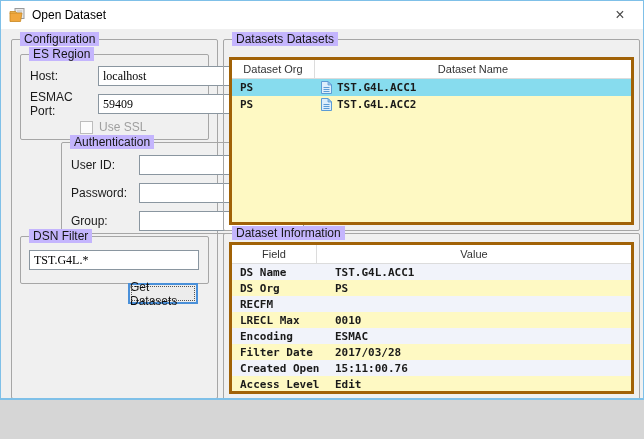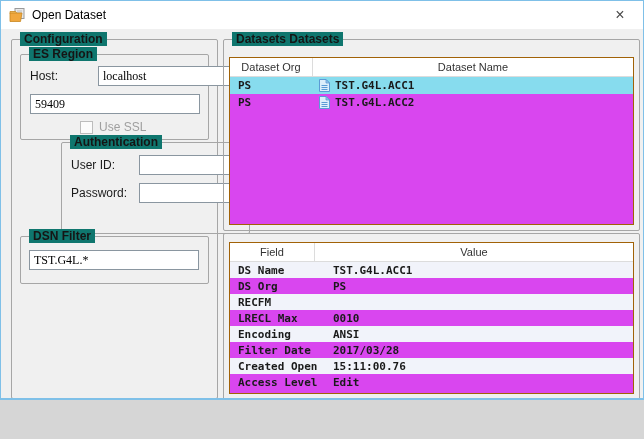--- a/index.html
+++ b/index.html
@@ -11,22 +11,22 @@
   
   .titlebar{position:absolute;top:0;left:0;right:0;height:28px;background:#ffffff;display:flex;align-items:center;}
   .title-icon{margin-left:8px;width:16px;height:16px;flex:0 0 auto;}
   .title-text{margin-left:7px;font-size:12px;color:#000;}
   .close-btn{margin-left:auto;width:46px;height:28px;display:flex;align-items:center;justify-content:center;
     font-size:16px;color:#4a4a4a;cursor:default;}
   
   .client{position:absolute;top:28px;left:0;right:0;bottom:0;background:#f0f0f0;}
   
   .groupbox{position:absolute;border:1px solid #a6a6a6;border-radius:2px;}
-  .gb-label{position:absolute;top:-8px;left:8px;background:#0f766e;padding:0 4px;
-    font-weight:bold;font-size:12px;color:#151515;white-space:nowrap;}
+  .gb-label{position:absolute;top:-8px;left:8px;background:#c4b5fd;padding:0 4px;
+    font-weight:normal;font-size:12px;color:#151515;white-space:nowrap;}
   #gb-config{left:10px;top:10px;width:205px;height:358px;}
   #gb-esregion{left:8px;top:14px;width:187px;height:84px;}
   #gb-auth{left:8px;top:102px;width:187px;height:90px;margin-left:41px;}
   #gb-dsn{left:8px;top:196px;width:187px;height:46px;}
   #gb-available{left:222px;top:10px;width:415px;height:190px;}
   #gb-info{left:222px;top:204px;width:415px;height:165px;}
   
   .form-row{position:absolute;left:9px;right:8px;height:20px;display:flex;align-items:center;}
   .form-label{width:68px;font-size:12px;color:#1a1a1a;flex:0 0 auto;}
   .txt{flex:1;height:20px;box-sizing:border-box;border:1px solid #8a96a0;background:#fff;
@@ -39,22 +39,22 @@
   .dsn-input{position:absolute;left:8px;right:9px;top:13px;height:20px;}
   
   .btn{position:absolute;box-sizing:border-box;background:#f9a8d4;border:1px solid #adadad;
     font-family:"Liberation Sans",sans-serif;font-size:12px;color:#111;
     display:flex;align-items:center;justify-content:center;cursor:default;}
   #btn-get{left:116px;top:243px;width:70px;height:21px;border:2px solid #4a90d9;
     outline:1px dotted #555;outline-offset:-4px;background:#ececec;}
   #btn-open{left:466px;top:379px;width:76px;height:21px;}
   #btn-cancel{left:556px;top:379px;width:76px;height:21px;}
   
-  .listview{position:absolute;left:5px;right:5px;bottom:5px;background:#d946ef;
-    border:1px solid #a16207;overflow:hidden;}
+  .listview{position:absolute;left:5px;right:5px;bottom:5px;background:#fef9c3;
+    border:3px solid #a16207;overflow:hidden;}
   #lv-datasets{top:17px;} #lv-info{top:8px;}
   .lv-header{display:flex;height:18px;background:#fff;border-bottom:1px solid #dcdcdc;
     font-size:11px;color:#333;align-items:center;}
   .hdr-cell{display:flex;align-items:center;justify-content:center;height:100%;box-sizing:border-box;}
   .hdr-col1{width:83px;border-right:1px solid #dcdcdc;flex:0 0 auto;}
   #lv-info .hdr-col1{width:85px;}
   .hdr-col2{flex:1;}
   .lv-row{display:flex;height:17px;align-items:center;
     font-family:"DejaVu Sans Mono","Liberation Mono",monospace;font-size:11px;font-weight:600;color:#1a1a1a;
     white-space:nowrap;}
@@ -90,45 +90,51 @@
     <div class="groupbox" id="gb-config">
       <span class="gb-label">Configuration</span>
 
       <div class="groupbox" id="gb-esregion">
         <span class="gb-label">ES Region</span>
         <div class="form-row row-host">
           <span class="form-label">Host:</span>
           <input class="txt" type="text" value="localhost" style="">
         </div>
         <div class="form-row row-port">
+          <span class="form-label">ESMAC Port:</span>
           <input class="txt" type="text" value="59409" style="">
         </div>
         <div class="form-row row-ssl">
           <span class="checkbox"></span>
           <span class="ssl-label">Use SSL</span>
         </div>
       </div>
 
       <div class="groupbox" id="gb-auth">
         <span class="gb-label">Authentication</span>
         <div class="form-row row-pass">
           <span class="form-label">Password:</span>
           <input class="txt" type="password" value="" style="">
         </div>
         <div class="form-row row-user">
           <span class="form-label">User ID:</span>
           <input class="txt" type="text" value="" style="">
         </div>
+        <div class="form-row row-group">
+          <span class="form-label">Group:</span>
+          <input class="txt" type="text" value="" style="">
+        </div>
       </div>
 
       <div class="groupbox" id="gb-dsn">
         <span class="gb-label">DSN Filter</span>
         <input class="txt dsn-input" type="text" value="TST.G4L.*" style="">
       </div>
 
+      <div class="btn" id="btn-get">Get Datasets</div>
     </div>
 
     <div class="groupbox" id="gb-available">
       <span class="gb-label">Datasets Datasets</span>
       <div class="listview" id="lv-datasets">
         <div class="lv-header">
           <div class="hdr-cell hdr-col1">Dataset Org</div>
           <div class="hdr-cell hdr-col2">Dataset Name</div>
         </div>
         <div class="lv-row selected">
@@ -154,20 +160,21 @@
               <line x1="2.5" y1="8.5" x2="8.5" y2="8.5" stroke="#5b9bd5" stroke-width="1"></line>
               <line x1="2.5" y1="10.5" x2="8.5" y2="10.5" stroke="#5b9bd5" stroke-width="1"></line>
             </svg>
             <span class="ds-name">TST.G4L.ACC2</span>
           </span>
         </div>
       </div>
     </div>
 
     <div class="groupbox" id="gb-info">
+      <span class="gb-label">Dataset Information</span>
       <div class="listview" id="lv-info">
         <div class="lv-header">
           <div class="hdr-cell hdr-col1">Field</div>
           <div class="hdr-cell hdr-col2">Value</div>
         </div>
         <div class="lv-row">
           <span class="cell-field">DS Name</span>
           <span class="cell-value">TST.G4L.ACC1</span>
         </div>
         <div class="lv-row">
@@ -176,21 +183,21 @@
         </div>
         <div class="lv-row">
           <span class="cell-field">RECFM</span>
         </div>
         <div class="lv-row">
           <span class="cell-field">LRECL Max</span>
           <span class="cell-value">0010</span>
         </div>
         <div class="lv-row">
           <span class="cell-field">Encoding</span>
-          <span class="cell-value">ANSI</span>
+          <span class="cell-value">ESMAC</span>
         </div>
         <div class="lv-row">
           <span class="cell-field">Filter Date</span>
           <span class="cell-value">2017/03/28</span>
         </div>
         <div class="lv-row">
           <span class="cell-field">Created Open</span>
           <span class="cell-value">15:11:00.76</span>
         </div>
         <div class="lv-row">

